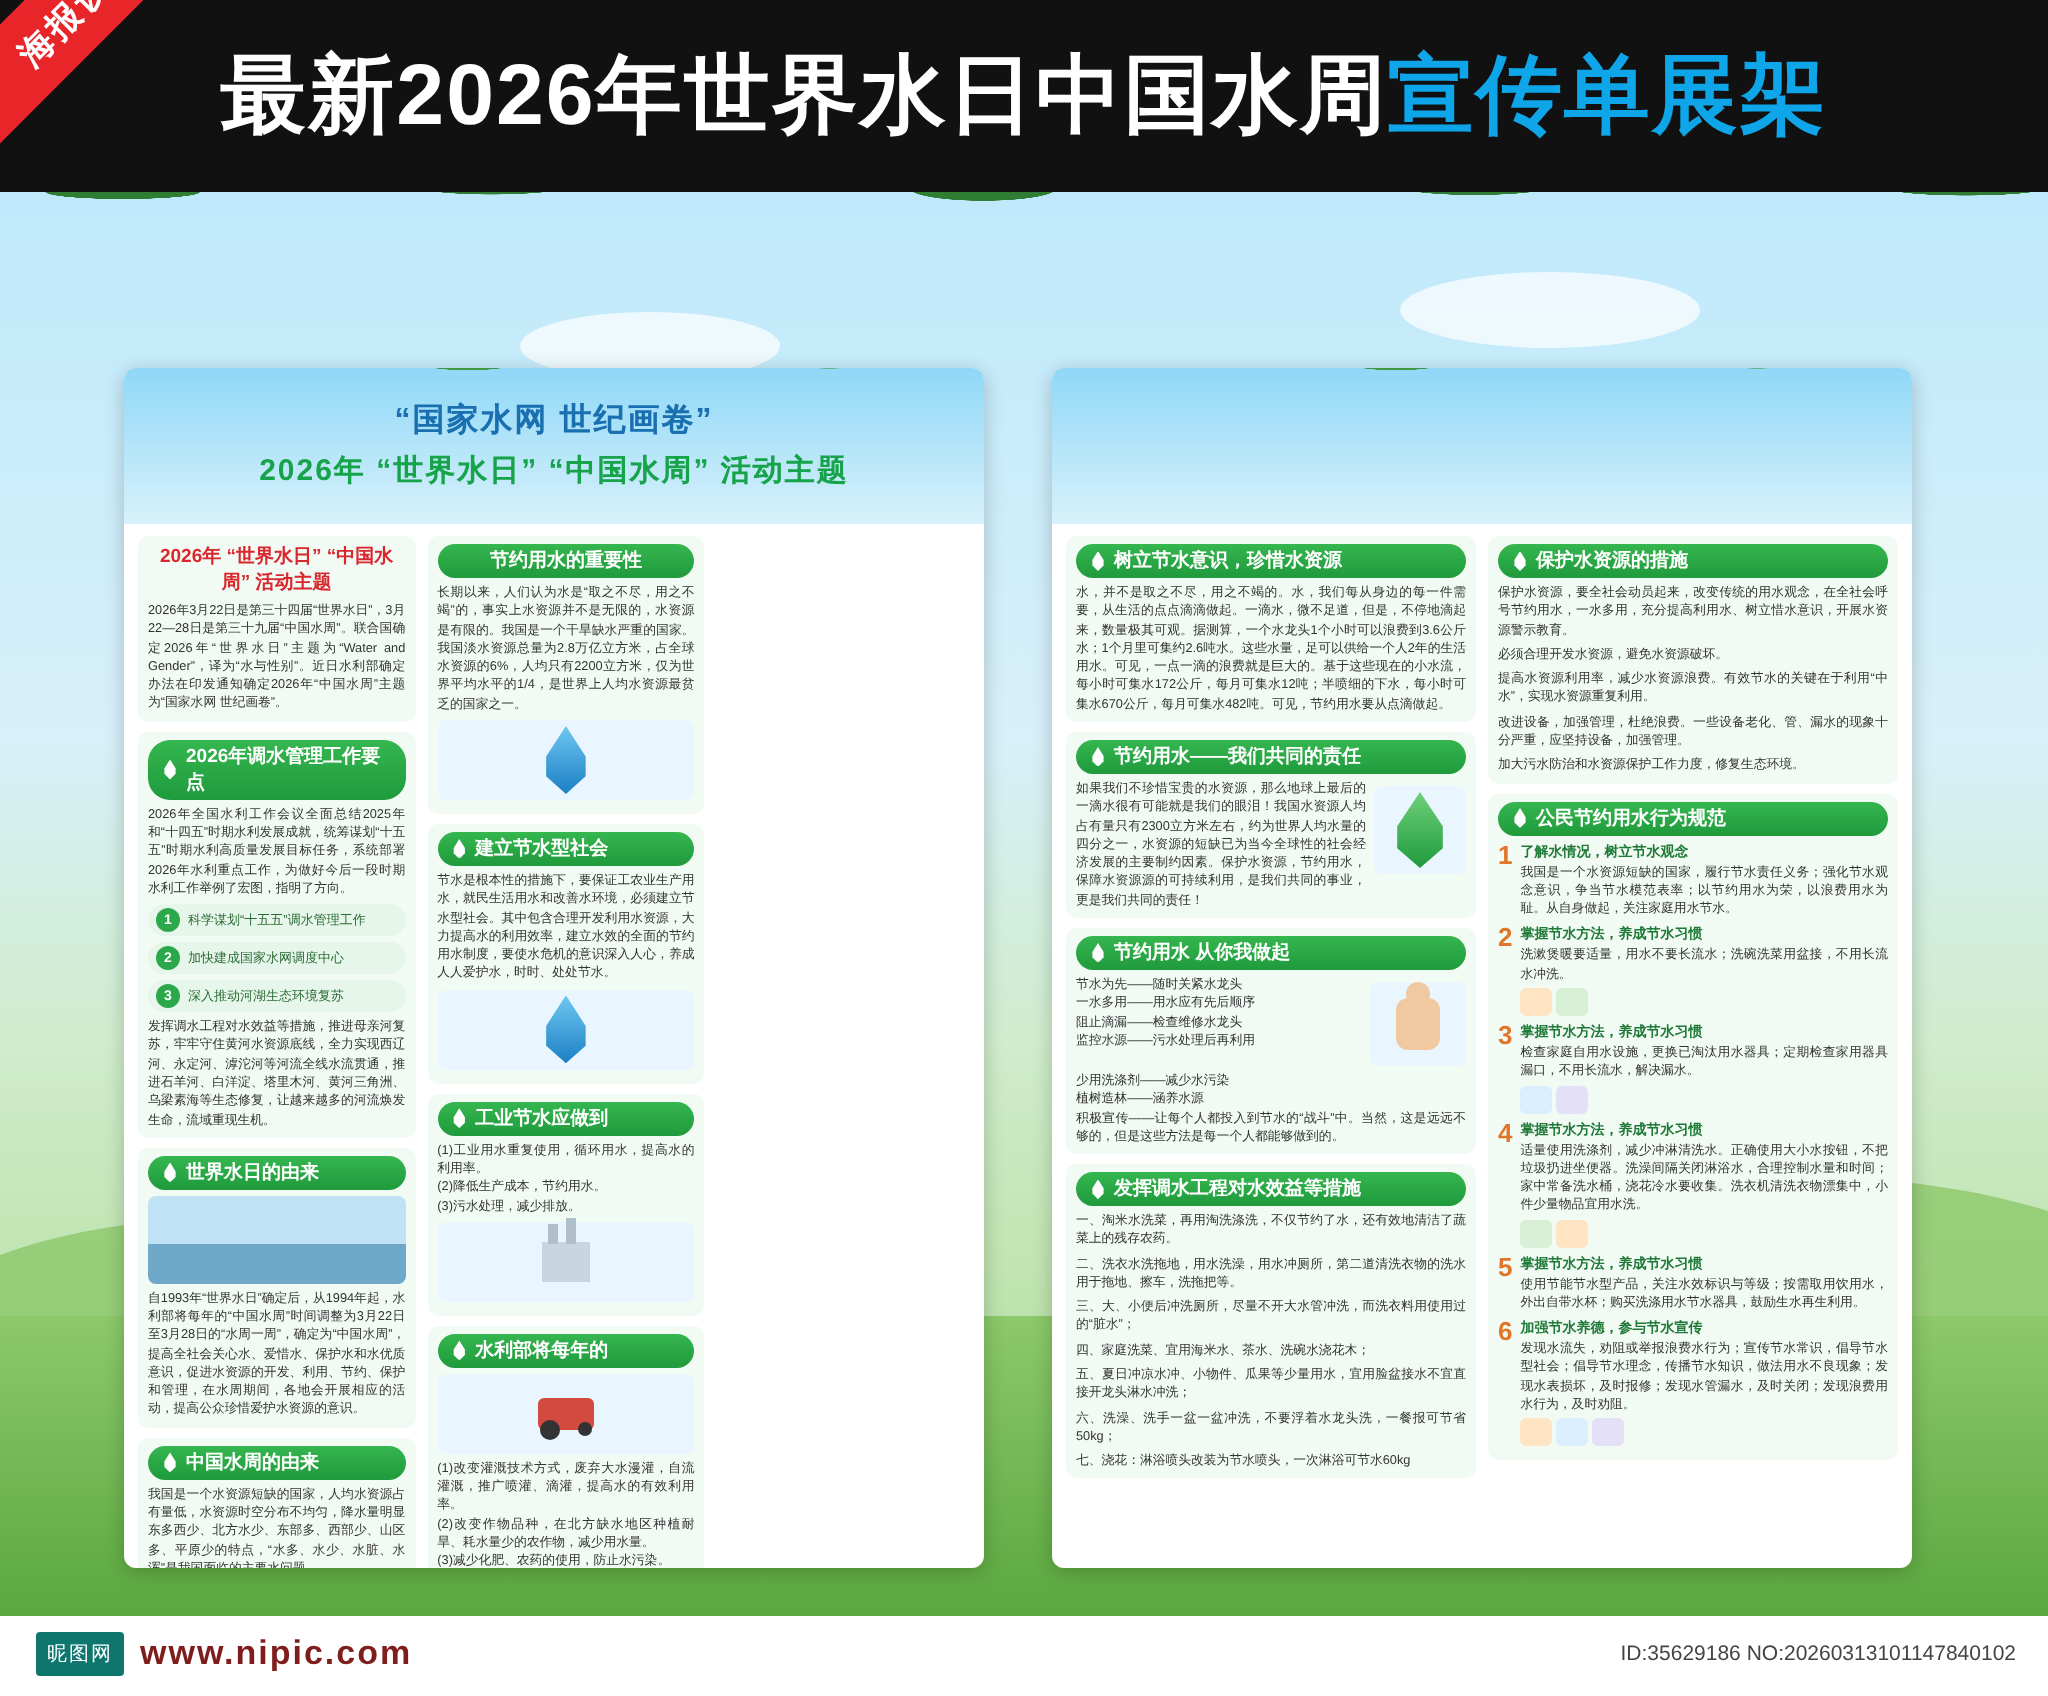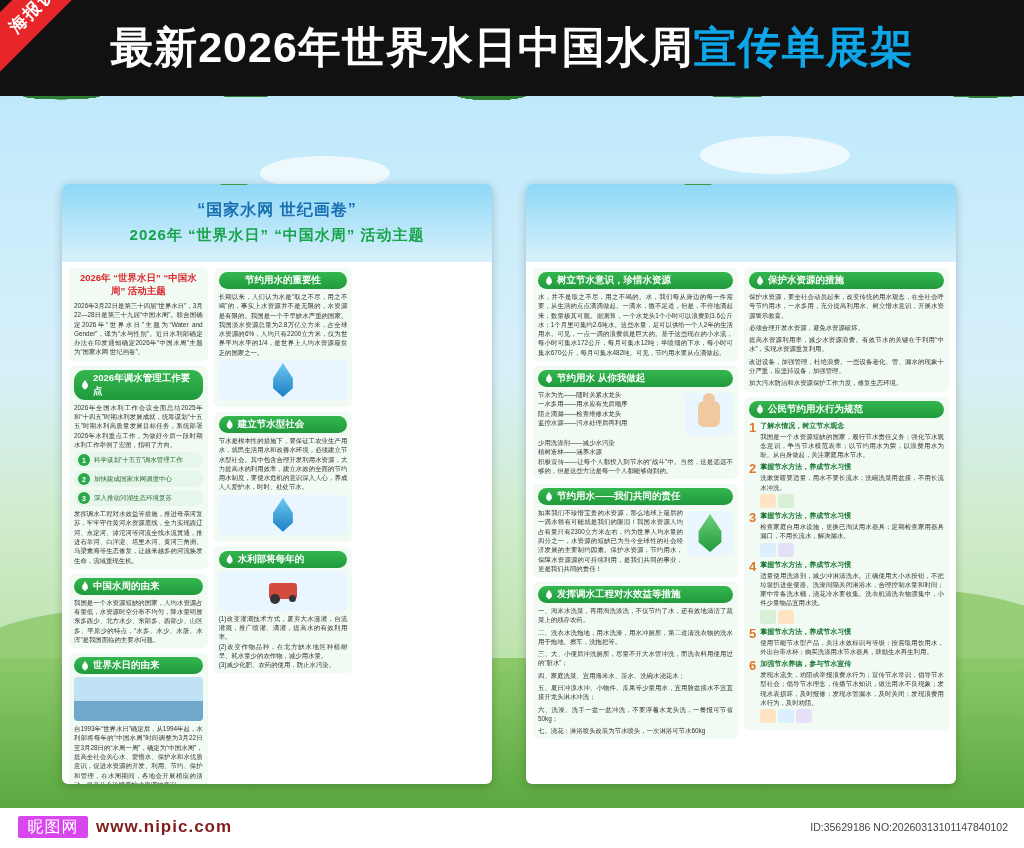--- a/index.html
+++ b/index.html
@@ -86,21 +86,21 @@
   .numbig .idx{flex:0 0 auto;font-size:13px;font-weight:bold;color:#e0762a;line-height:1;}
   .numbig .body{flex:1;}
   .numbig .h{font-size:7px;font-weight:bold;color:#1f7a38;margin-bottom:1px;}
   .icon-strip{display:flex;gap:2px;margin-top:2px;}
   .icon-chip{width:16px;height:14px;border-radius:3px;background:#dcefff;}
   .icon-chip.a{background:#ffe4c4;} .icon-chip.b{background:#d8f0d6;} .icon-chip.c{background:#e4e0f7;}
 
   
   .footer{height:40px;background:#fff;position:relative;}
   .footer-left{position:absolute;left:18px;top:8px;display:flex;align-items:center;gap:8px;}
-  .logo-box{width:70px;height:22px;background:#d946ef;color:#fff;font-size:16px;display:flex;align-items:center;justify-content:center;border-radius:2px;letter-spacing:1px;}
+  .logo-box{width:44px;height:22px;background:#0f766e;color:#fff;font-size:10px;display:flex;align-items:center;justify-content:center;border-radius:2px;letter-spacing:1px;}
   .site{font-size:17px;color:#7f1d1d;font-weight:bold;letter-spacing:1px;}
   .footer-right{position:absolute;right:16px;top:13px;font-size:10.5px;color:#444;}
 </style>
 </head>
 <body>
 
 <div class="page">
 
   <div class="header">
     <div class="corner-ribbon">海报设计</div>
@@ -152,32 +152,32 @@
                   <span class="n">3</span>
                   <span class="t">深入推动河湖生态环境复苏</span>
                 </div>
             </div>
             <div class="txt" style="margin-top:3px">发挥调水工程对水效益等措施，推进母亲河复苏，牢牢守住黄河水资源底线，全力实现西辽河、永定河、滹沱河等河流全线水流贯通，推进石羊河、白洋淀、塔里木河、黄河三角洲、乌梁素海等生态修复，让越来越多的河流焕发生命，流域重现生机。</div>
           </div>
 
           <div class="block">
             <div class="bar">
               <span class="drop"></span>
-              <span>中国水周的由来</span>
-            </div>
-            <div class="txt">我国是一个水资源短缺的国家，人均水资源占有量低，水资源时空分布不均匀，降水量明显东多西少、北方水少、东部多、西部少、山区多、平原少的特点，“水多、水少、水脏、水浑”是我国面临的主要水问题。</div>
-          </div>
-
-          <div class="block">
-            <div class="bar">
-              <span class="drop"></span>
               <span>世界水日的由来</span>
             </div>
             <div class="photo dam"></div>
             <div class="txt">自1993年“世界水日”确定后，从1994年起，水利部将每年的“中国水周”时间调整为3月22日至3月28日的“水周一周”，确定为“中国水周”，提高全社会关心水、爱惜水、保护水和水优质意识，促进水资源的开发、利用、节约、保护和管理，在水周期间，各地会开展相应的活动，提高公众珍惜爱护水资源的意识。</div>
+          </div>
+
+          <div class="block">
+            <div class="bar">
+              <span class="drop"></span>
+              <span>中国水周的由来</span>
+            </div>
+            <div class="txt">我国是一个水资源短缺的国家，人均水资源占有量低，水资源时空分布不均匀，降水量明显东多西少、北方水少、东部多、西部少、山区多、平原少的特点，“水多、水少、水脏、水浑”是我国面临的主要水问题。</div>
           </div>
 
         </div>
 
         <div class="col">
           <div class="block">
             <div class="bar center">
               <span>节约用水的重要性</span>
             </div>
             <div class="txt">长期以来，人们认为水是“取之不尽，用之不竭”的，事实上水资源并不是无限的，水资源是有限的。我国是一个干旱缺水严重的国家。我国淡水资源总量为2.8万亿立方米，占全球水资源的6%，人均只有2200立方米，仅为世界平均水平的1/4，是世界上人均水资源最贫乏的国家之一。</div>
@@ -190,20 +190,32 @@
             <div class="bar">
               <span class="drop"></span>
               <span>建立节水型社会</span>
             </div>
             <div class="txt">节水是根本性的措施下，要保证工农业生产用水，就民生活用水和改善水环境，必须建立节水型社会。其中包含合理开发利用水资源，大力提高水的利用效率，建立水效的全面的节约用水制度，要使水危机的意识深入人心，养成人人爱护水，时时、处处节水。</div>
             <div class="ill">
                 <div class="bigdrop"></div>
               </div>
           </div>
 
+          <div class="block">
+            <div class="bar">
+              <span class="drop"></span>
+              <span>工业节水应做到</span>
+            </div>
+            <div class="txt">(1)工业用水重复使用，循环用水，提高水的利用率。</div>
+            <div class="txt">(2)降低生产成本，节约用水。</div>
+            <div class="txt">(3)污水处理，减少排放。</div>
+            <div class="ill">
+                <div class="factory"></div>
+              </div>
+          </div>
 
           <div class="block">
             <div class="bar">
               <span class="drop"></span>
               <span>水利部将每年的</span>
             </div>
             <div class="ill">
                 <div class="tractor"></div>
               </div>
             <div class="txt">(1)改变灌溉技术方式，废弃大水漫灌，自流灌溉，推广喷灌、滴灌，提高水的有效利用率。</div>
@@ -223,20 +235,33 @@
 
       <div class="cols" style="height:422px">
 
         <div class="col" style="width:50%">
           <div class="block">
             <div class="bar">
               <span class="drop"></span>
               <span>树立节水意识，珍惜水资源</span>
             </div>
             <div class="txt">水，并不是取之不尽，用之不竭的。水，我们每从身边的每一件需要，从生活的点点滴滴做起。一滴水，微不足道，但是，不停地滴起来，数量极其可观。据测算，一个水龙头1个小时可以浪费到3.6公斤水；1个月里可集约2.6吨水。这些水量，足可以供给一个人2年的生活用水。可见，一点一滴的浪费就是巨大的。基于这些现在的小水流，每小时可集水172公斤，每月可集水12吨；半喷细的下水，每小时可集水670公斤，每月可集水482吨。可见，节约用水要从点滴做起。</div>
+          </div>
+
+          <div class="block">
+            <div class="bar">
+              <span class="drop"></span>
+              <span>节约用水——我们共同的责任</span>
+            </div>
+            <div style="display:flex;gap:4px;align-items:flex-start">
+              <div class="txt" style="flex:1">如果我们不珍惜宝贵的水资源，那么地球上最后的一滴水很有可能就是我们的眼泪！我国水资源人均占有量只有2300立方米左右，约为世界人均水量的四分之一，水资源的短缺已为当今全球性的社会经济发展的主要制约因素。保护水资源，节约用水，保障水资源源的可持续利用，是我们共同的事业，更是我们共同的责任！</div>
+              <div class="ill" style="width:46px;height:44px;flex:0 0 auto">
+                  <div class="green-drop"></div>
+                </div>
+            </div>
           </div>
 
           <div class="block">
             <div class="bar">
               <span class="drop"></span>
               <span>节约用水 从你我做起</span>
             </div>
             <div style="display:flex;gap:4px;align-items:flex-start">
               <div style="flex:1">
                 <div class="txt">节水为先——随时关紧水龙头</div>
@@ -244,33 +269,20 @@
                 <div class="txt">阻止滴漏——检查维修水龙头</div>
                 <div class="txt">监控水源——污水处理后再利用</div>
               </div>
               <div class="ill" style="width:48px;height:42px;flex:0 0 auto">
                   <div class="person"></div>
                 </div>
             </div>
             <div class="txt">少用洗涤剂——减少水污染</div>
             <div class="txt">植树造林——涵养水源</div>
             <div class="txt">积极宣传——让每个人都投入到节水的“战斗”中。当然，这是远远不够的，但是这些方法是每一个人都能够做到的。</div>
-          </div>
-
-          <div class="block">
-            <div class="bar">
-              <span class="drop"></span>
-              <span>节约用水——我们共同的责任</span>
-            </div>
-            <div style="display:flex;gap:4px;align-items:flex-start">
-              <div class="txt" style="flex:1">如果我们不珍惜宝贵的水资源，那么地球上最后的一滴水很有可能就是我们的眼泪！我国水资源人均占有量只有2300立方米左右，约为世界人均水量的四分之一，水资源的短缺已为当今全球性的社会经济发展的主要制约因素。保护水资源，节约用水，保障水资源源的可持续利用，是我们共同的事业，更是我们共同的责任！</div>
-              <div class="ill" style="width:46px;height:44px;flex:0 0 auto">
-                  <div class="green-drop"></div>
-                </div>
-            </div>
           </div>
 
           <div class="block">
             <div class="bar">
               <span class="drop"></span>
               <span>发挥调水工程对水效益等措施</span>
             </div>
             <div class="txt">一、淘米水洗菜，再用淘洗涤洗，不仅节约了水，还有效地清洁了蔬菜上的残存农药。</div>
             <div class="gap"></div>
             <div class="txt">二、洗衣水洗拖地，用水洗澡，用水冲厕所，第二道清洗衣物的洗水用于拖地、擦车，洗拖把等。</div>

